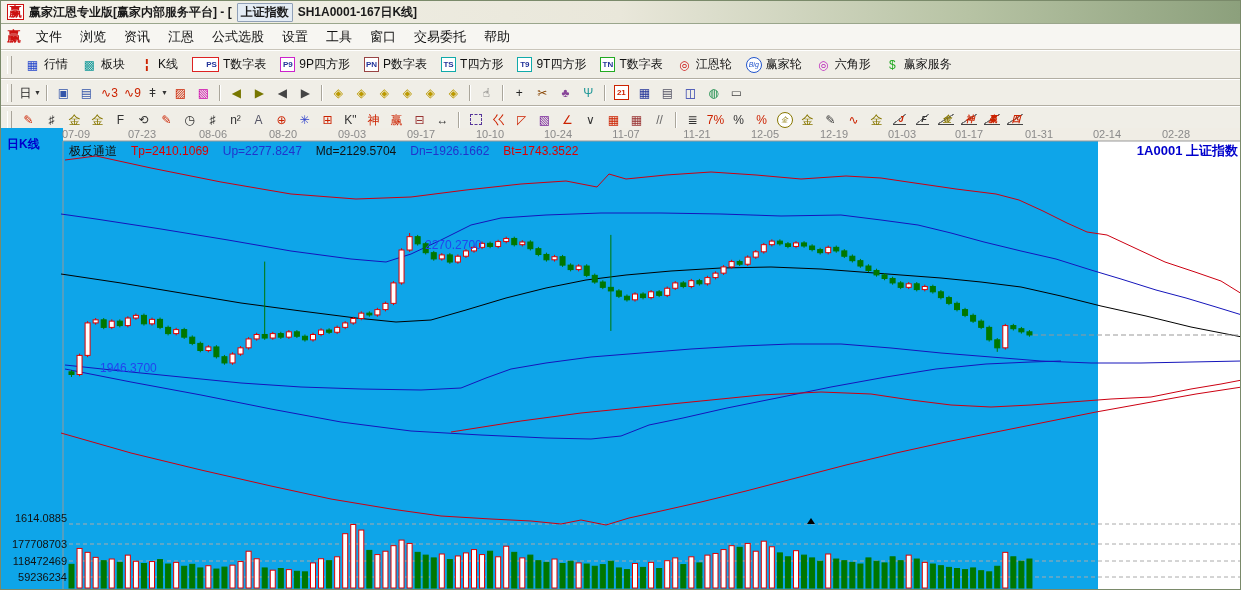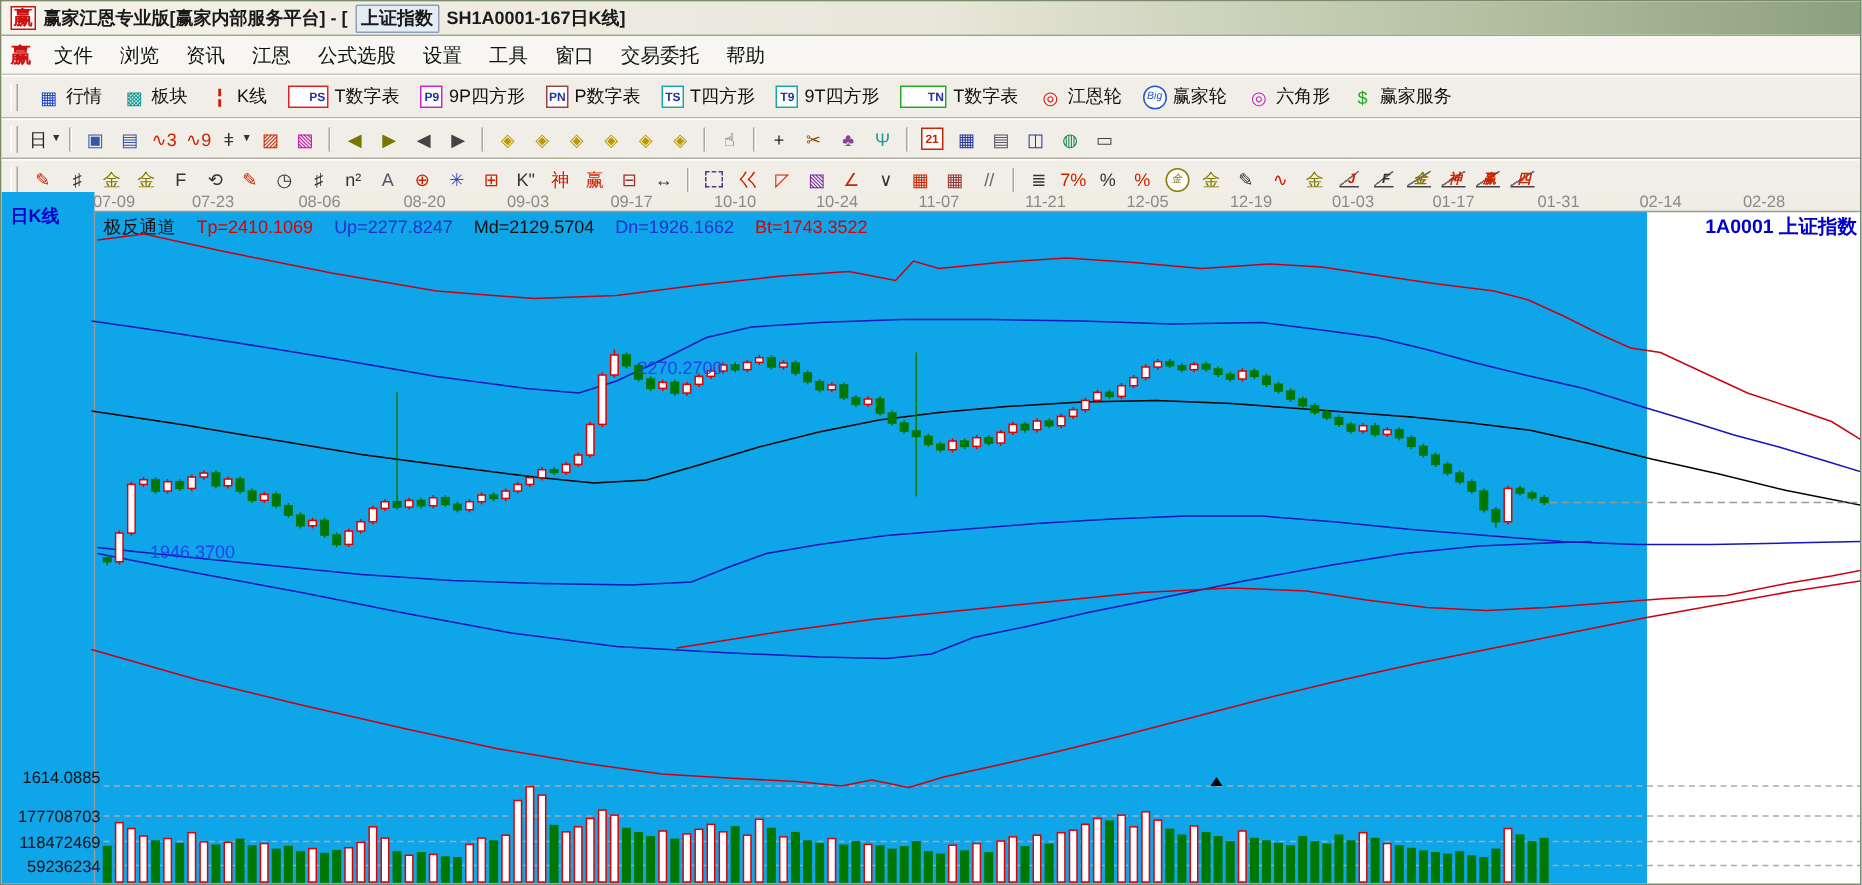--- a/index.html
+++ b/index.html
@@ -98,21 +98,21 @@
       </div>
       <div class="tbtn">
         <span class="icn box" style="border-color: rgb(17, 170, 170); color: rgb(34, 51, 153);">TS</span>
         <span>T四方形</span>
       </div>
       <div class="tbtn">
         <span class="icn box" style="border-color: rgb(17, 170, 170); color: rgb(34, 51, 153);">T9</span>
         <span>9T四方形</span>
       </div>
       <div class="tbtn">
-        <span class="icn box" style="border-color: rgb(34, 170, 34); color: rgb(34, 51, 153); padding-left: 16px;">TN</span>
+        <span class="icn box" style="border-color: rgb(34, 170, 34); color: rgb(34, 51, 153);">TN</span>
         <span>T数字表</span>
       </div>
       <div class="tbtn">
         <span class="icn" style="color: rgb(204, 17, 17);">◎</span>
         <span>江恩轮</span>
       </div>
       <div class="tbtn">
         <span class="icn round" style="border-color: rgb(34, 85, 204); color: rgb(34, 85, 204);">Big</span>
         <span>赢家轮</span>
       </div>

